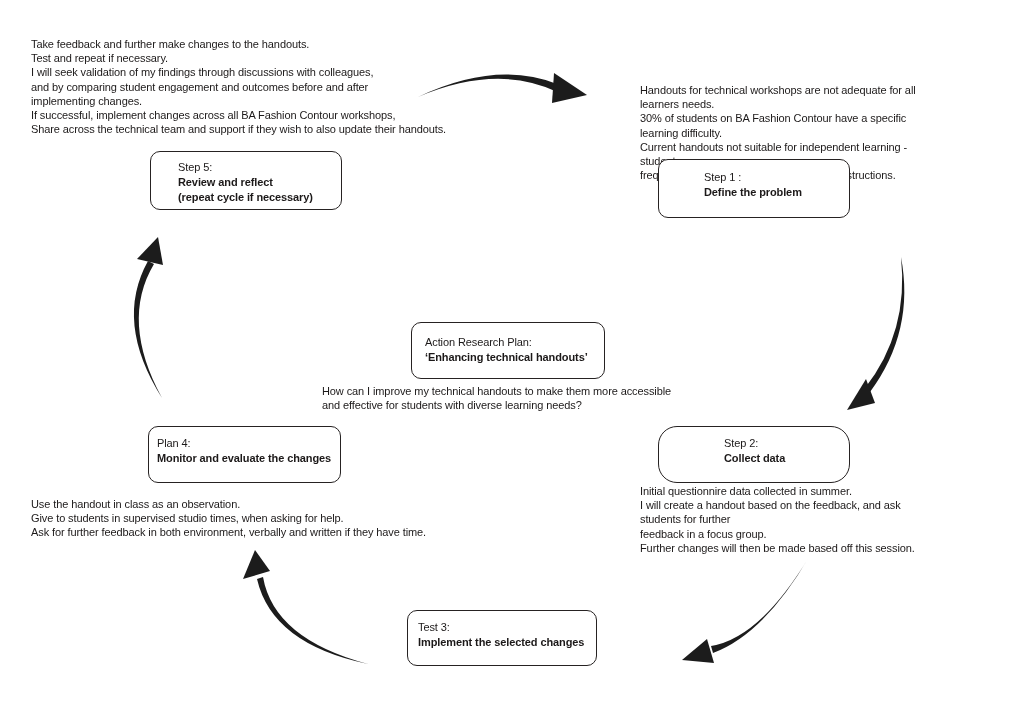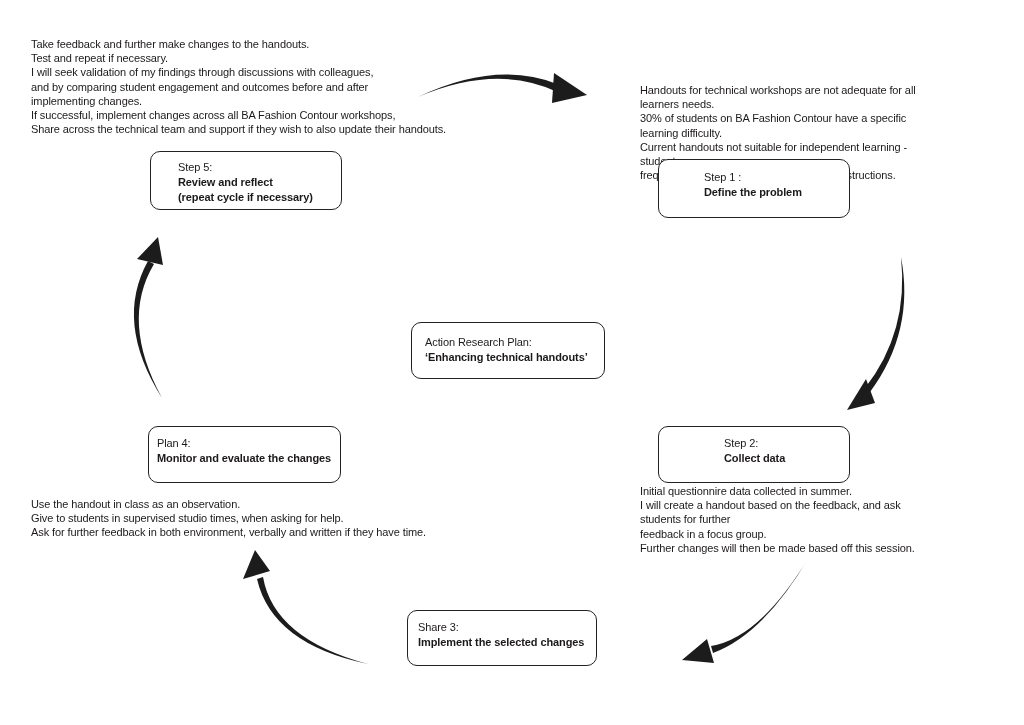--- a/index.html
+++ b/index.html
@@ -32,21 +32,21 @@
     font-size: 11px;
     line-height: 15px;
     letter-spacing: -0.1px;
   }
   .box .label { font-weight: 400; }
   .box .bold  { font-weight: 700; }
   #box-step5  { left: 150px; top: 151px; width: 192px; height: 59px; padding: 8px 8px 0 27px; }
   #box-step1  { left: 658px; top: 159px; width: 192px; height: 59px; padding: 10px 8px 0 45px; }
   #box-center { left: 411px; top: 322px; width: 194px; height: 57px; padding: 12px 8px 12px 13px; }
   #box-step4  { left: 148px; top: 426px; width: 193px; height: 57px; padding: 9px 6px 0 8px; }
-  #box-step2  { left: 658px; top: 426px; width: 192px; height: 57px; padding: 9px 8px 0 65px; }
+  #box-step2  { left: 658px; top: 426px; width: 192px; height: 57px; padding: 9px 8px 0 65px; border-radius: 19px; }
   #box-step3  { left: 407px; top: 610px; width: 190px; height: 56px; padding: 9px 6px 0 10px; }
   #note-top-left  { left: 31px;  top: 37px; }
   #note-top-right { left: 640px; top: 83px; }
   #question       { left: 322px; top: 384px; }
   #note-step2     { left: 640px; top: 484px; }
   #note-step4     { left: 31px;  top: 497px; }
   #arrow-layer {
     position: absolute;
     left: 0; top: 0;
     width: 1024px; height: 725px;
@@ -104,20 +104,22 @@
   <div class="box" id="box-step1">
     <div class="label">Step 1 :</div>
     <div class="bold">Define the problem</div>
   </div>
 
   <div class="box" id="box-center">
     <div class="label">Action Research Plan:</div>
     <div class="bold">‘Enhancing technical handouts’</div>
   </div>
 
+  <div class="note" id="question">How can I improve my technical handouts to make them more accessible
+and effective for students with diverse learning needs?</div>
 
   <div class="box" id="box-step4">
     <div class="label">Plan 4:</div>
     <div class="bold">Monitor and evaluate the changes</div>
   </div>
 
   <div class="box" id="box-step2">
     <div class="label">Step 2:</div>
     <div class="bold">Collect data</div>
   </div>
@@ -125,17 +127,17 @@
   <div class="note" id="note-step4">Use the handout in class as an observation.
 Give to students in supervised studio times, when asking for help.
 Ask for further feedback in both environment, verbally and written if they have time.</div>
 
   <div class="note" id="note-step2">Initial questionnire data collected in summer.
 I will create a handout based on the feedback, and ask students for further
 feedback in a focus group.
 Further changes will then be made based off this session.</div>
 
   <div class="box" id="box-step3">
-    <div class="label">Share 3:</div>
+    <div class="label">Test 3:</div>
     <div class="bold">Implement the selected changes</div>
   </div>
 
 </div>
 
 </body></html>

